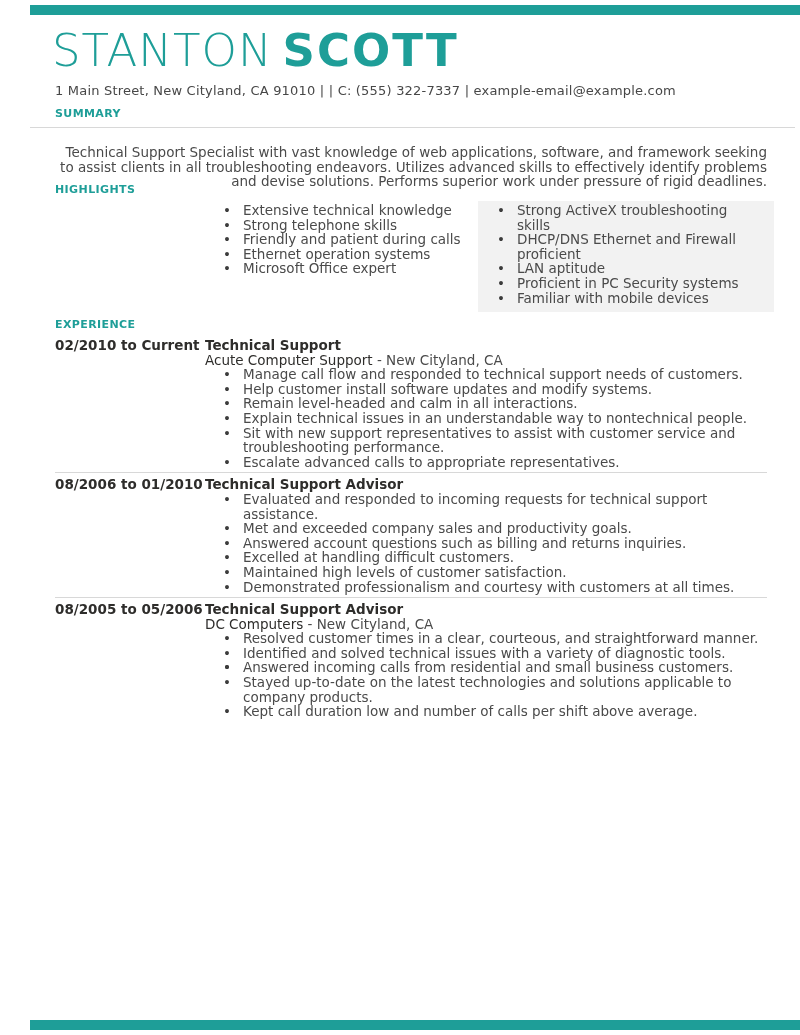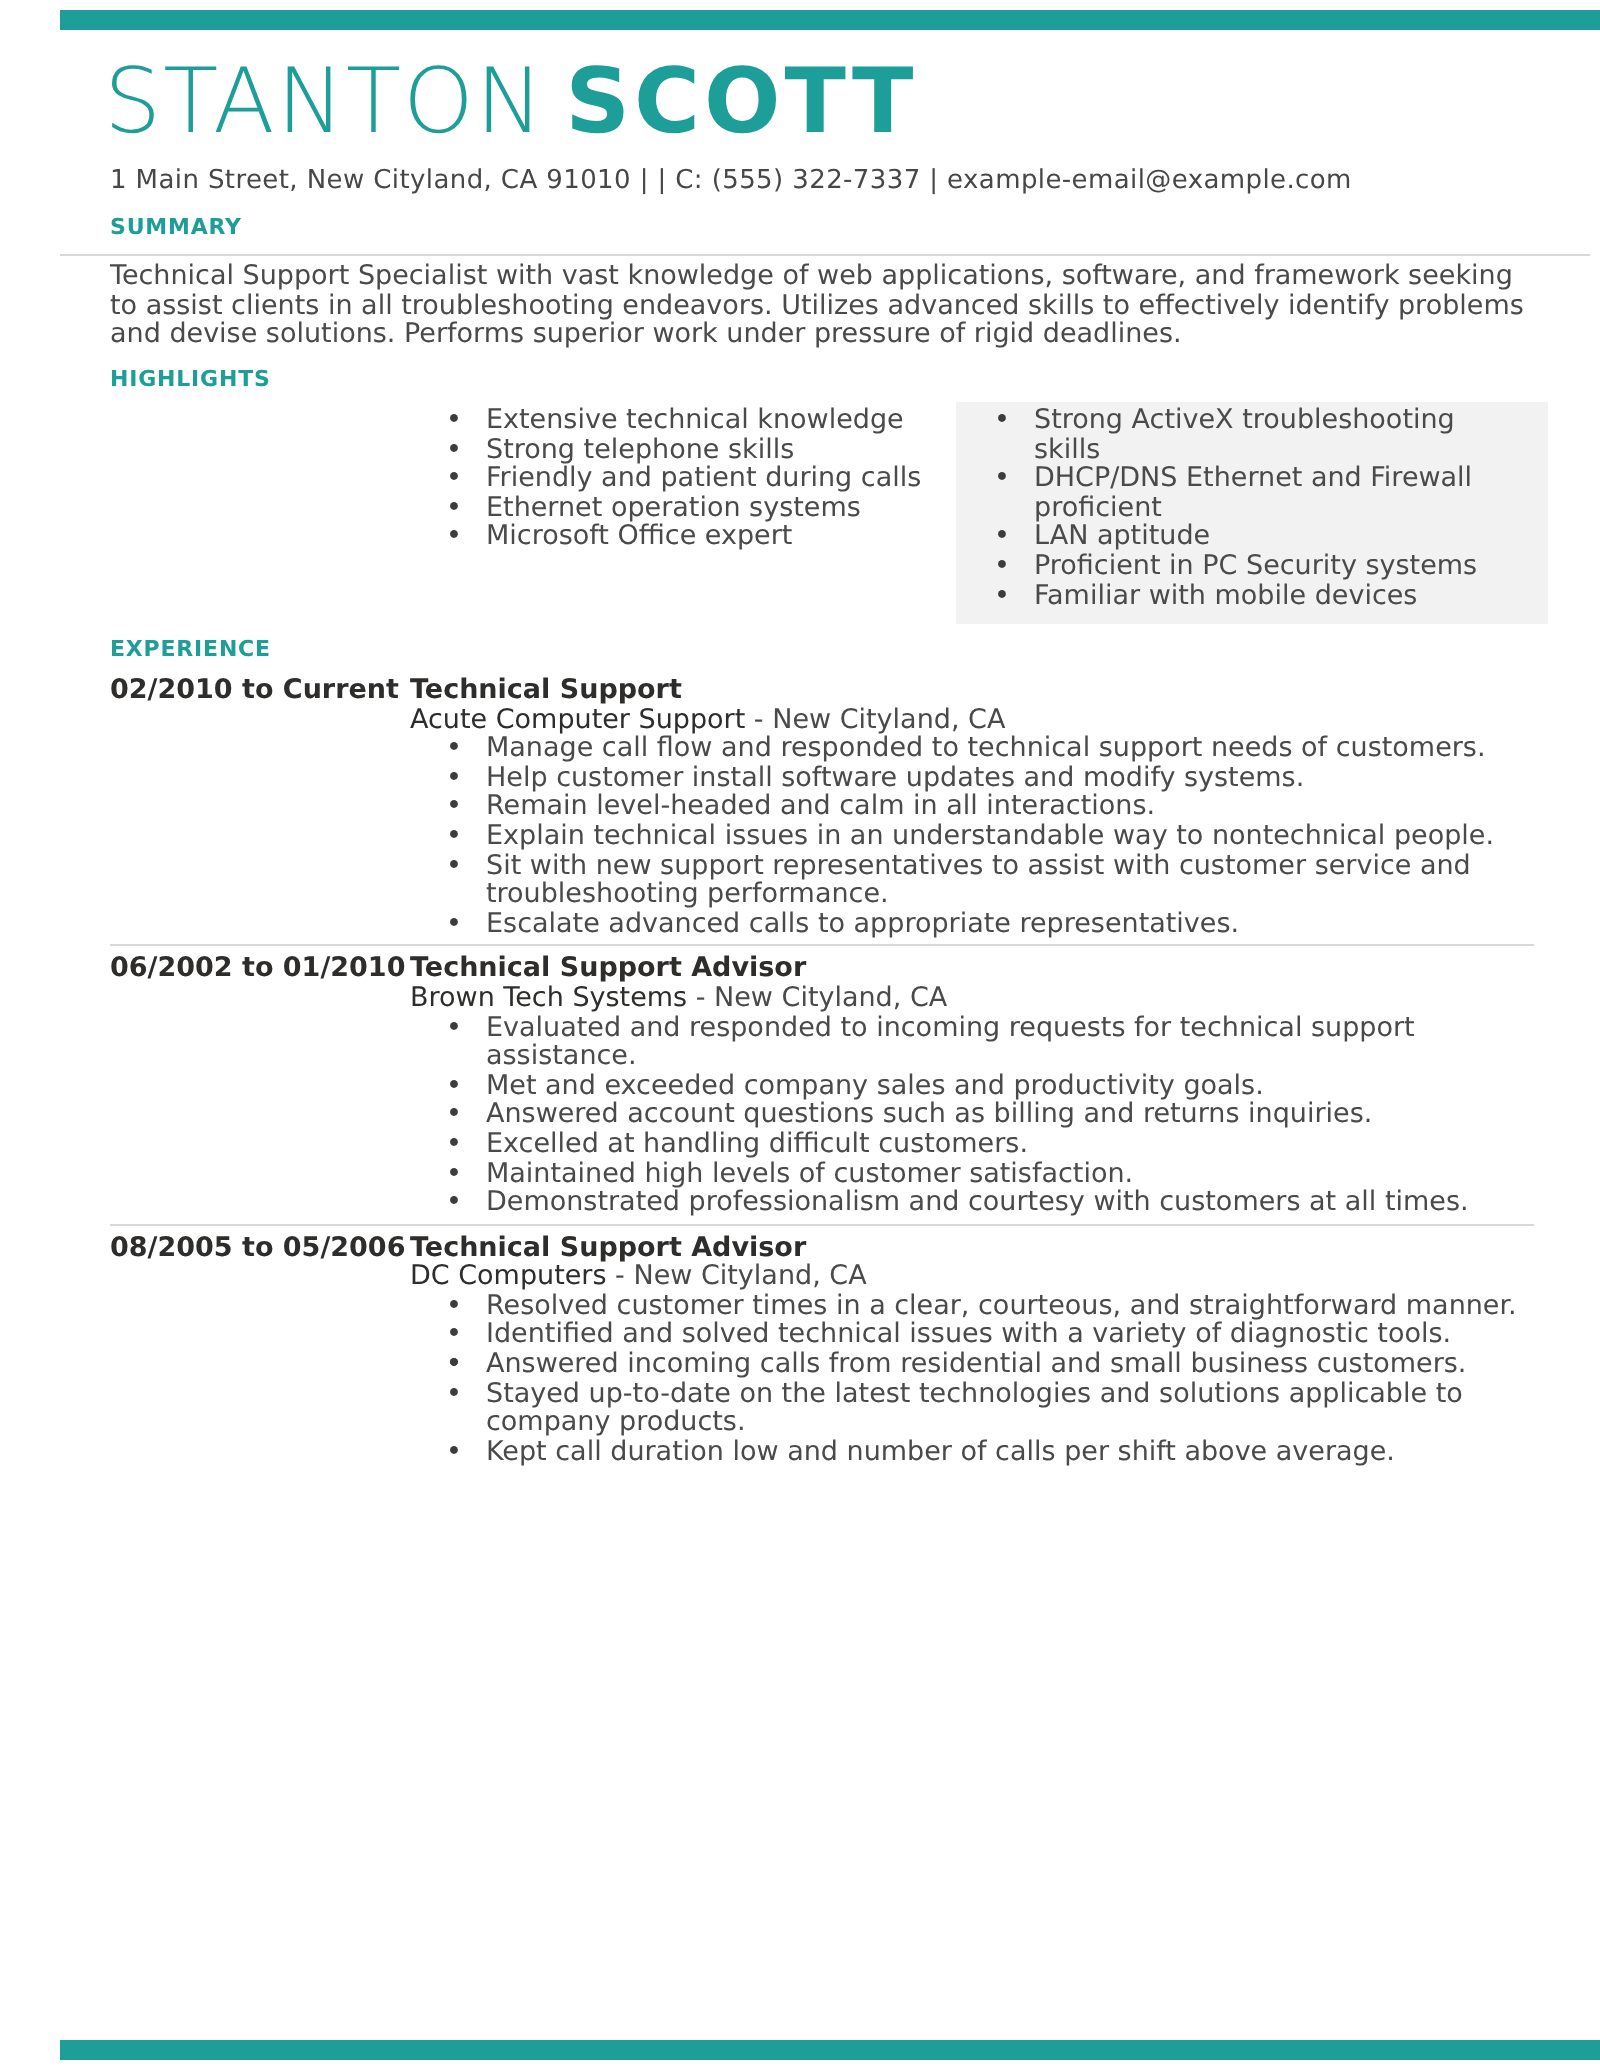--- a/index.html
+++ b/index.html
@@ -27,22 +27,22 @@
     position:absolute;left:55px;top:83px;
     font-size:13px;color:#474747;letter-spacing:.2px;white-space:nowrap;
   }
   .sec-h{
     position:absolute;left:55px;margin:0;
     font-size:11px;font-weight:700;color:var(--teal);letter-spacing:.4px;
   }
   .summary-h{top:107px;}
   .summary-rule{position:absolute;left:30px;top:127px;width:765px;height:1px;background:var(--rule);}
   .summary-p{
-    position:absolute;left:55px;top:131px;width:712px;margin:0;
-    font-size:13.5px;line-height:14.6px;color:var(--body);
+    position:absolute;left:55px;top:145px;width:712px;margin:0;
+    font-size:13.5px;line-height:14.6px;color:var(--body);text-align:right;
   }
   .highlights-h{top:183px;}
   .hl-panel{position:absolute;left:478px;top:201px;width:296px;height:111px;background:#f2f2f2;}
   ul{list-style:none;margin:0;padding:0;}
   li{
     position:relative;padding-left:38px;
     font-size:13.5px;line-height:14.6px;color:var(--body);
   }
   li .dot{position:absolute;left:18px;top:0;color:#3c3c3c;}
   .hl-left{position:absolute;left:205px;top:203px;width:262px;}
@@ -103,24 +103,23 @@
             <li><span class="dot">•</span><span>Manage call flow and responded to technical support needs of customers.</span></li>
             <li><span class="dot">•</span><span>Help customer install software updates and modify systems.</span></li>
             <li><span class="dot">•</span><span>Remain level-headed and calm in all interactions.</span></li>
             <li><span class="dot">•</span><span>Explain technical issues in an understandable way to nontechnical people.</span></li>
             <li><span class="dot">•</span><span>Sit with new support representatives to assist with customer service and troubleshooting performance.</span></li>
             <li><span class="dot">•</span><span>Escalate advanced calls to appropriate representatives.</span></li>
           </ul>
         </div>
       </div>
       <div class="job">
-        <div class="job-dates">06/2002 to 01/2010</div>
+        <div class="job-dates">08/2006 to 01/2010</div>
         <div class="job-body">
           <div class="job-title">Technical Support Advisor</div>
-          <div class="job-company"><span class="co">Brown Tech Systems</span><span> - New Cityland, CA</span></div>
           <ul>
             <li><span class="dot">•</span><span>Evaluated and responded to incoming requests for technical support assistance.</span></li>
             <li><span class="dot">•</span><span>Met and exceeded company sales and productivity goals.</span></li>
             <li><span class="dot">•</span><span>Answered account questions such as billing and returns inquiries.</span></li>
             <li><span class="dot">•</span><span>Excelled at handling difficult customers.</span></li>
             <li><span class="dot">•</span><span>Maintained high levels of customer satisfaction.</span></li>
             <li><span class="dot">•</span><span>Demonstrated professionalism and courtesy with customers at all times.</span></li>
           </ul>
         </div>
       </div>

